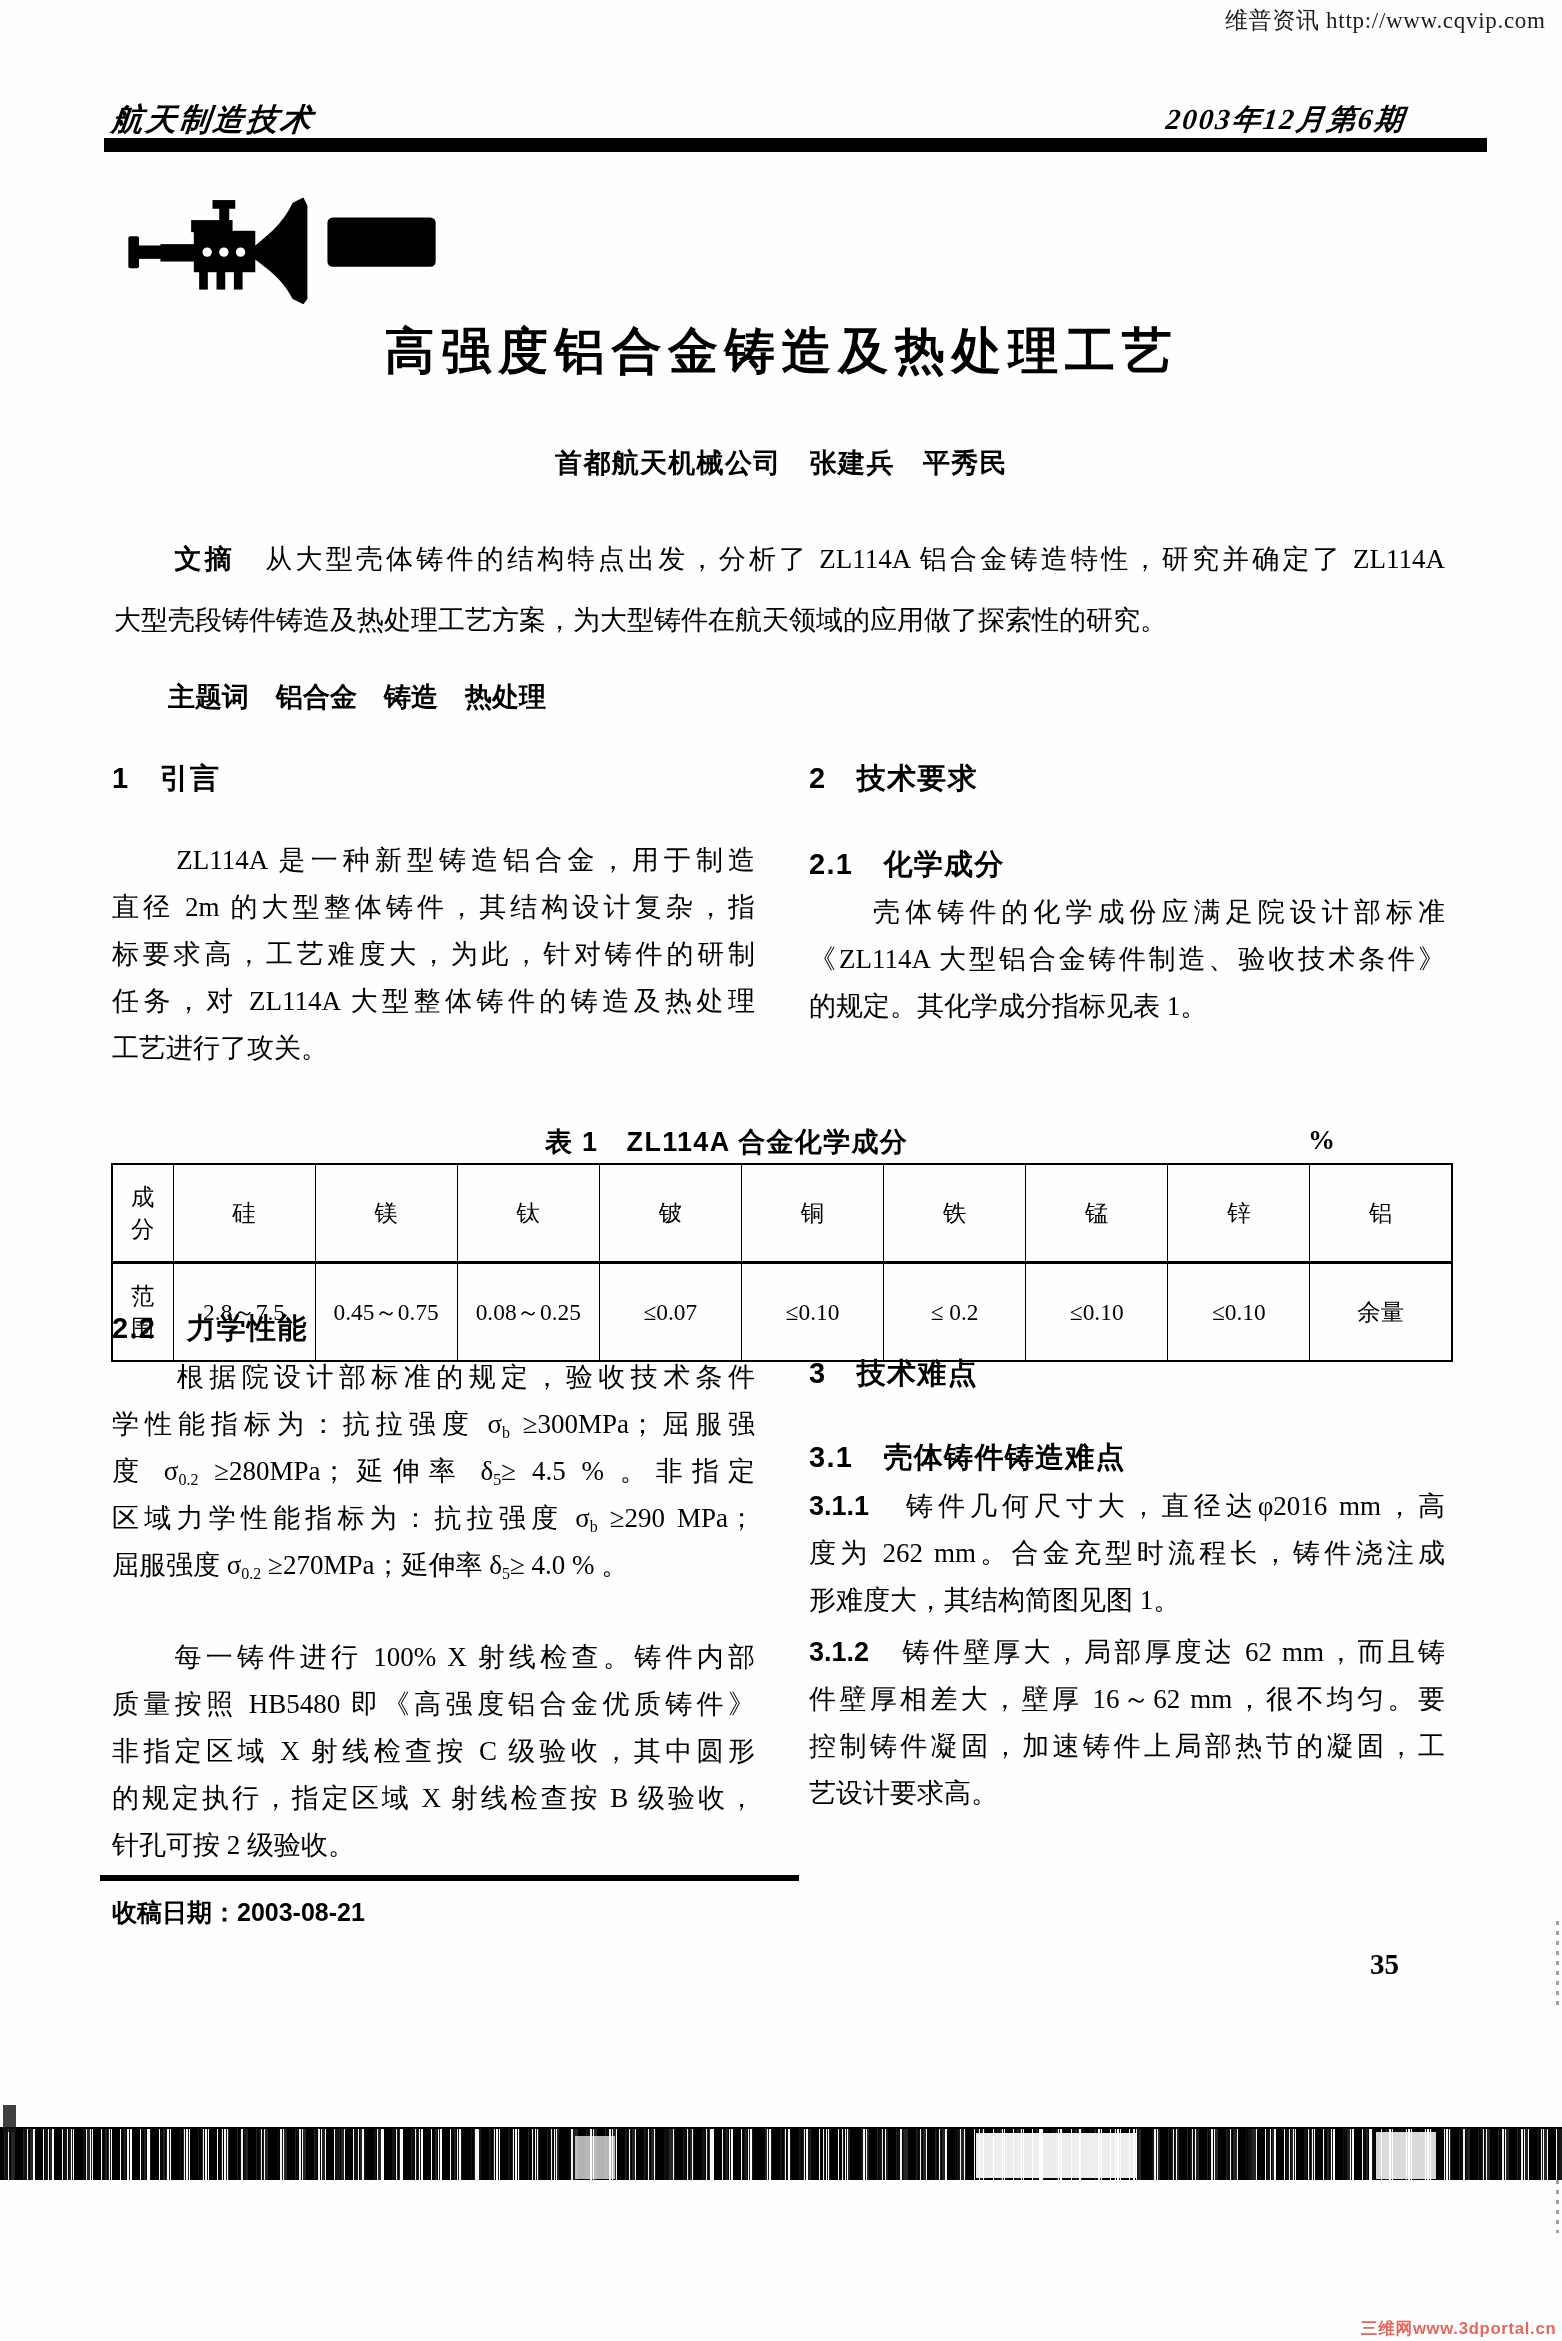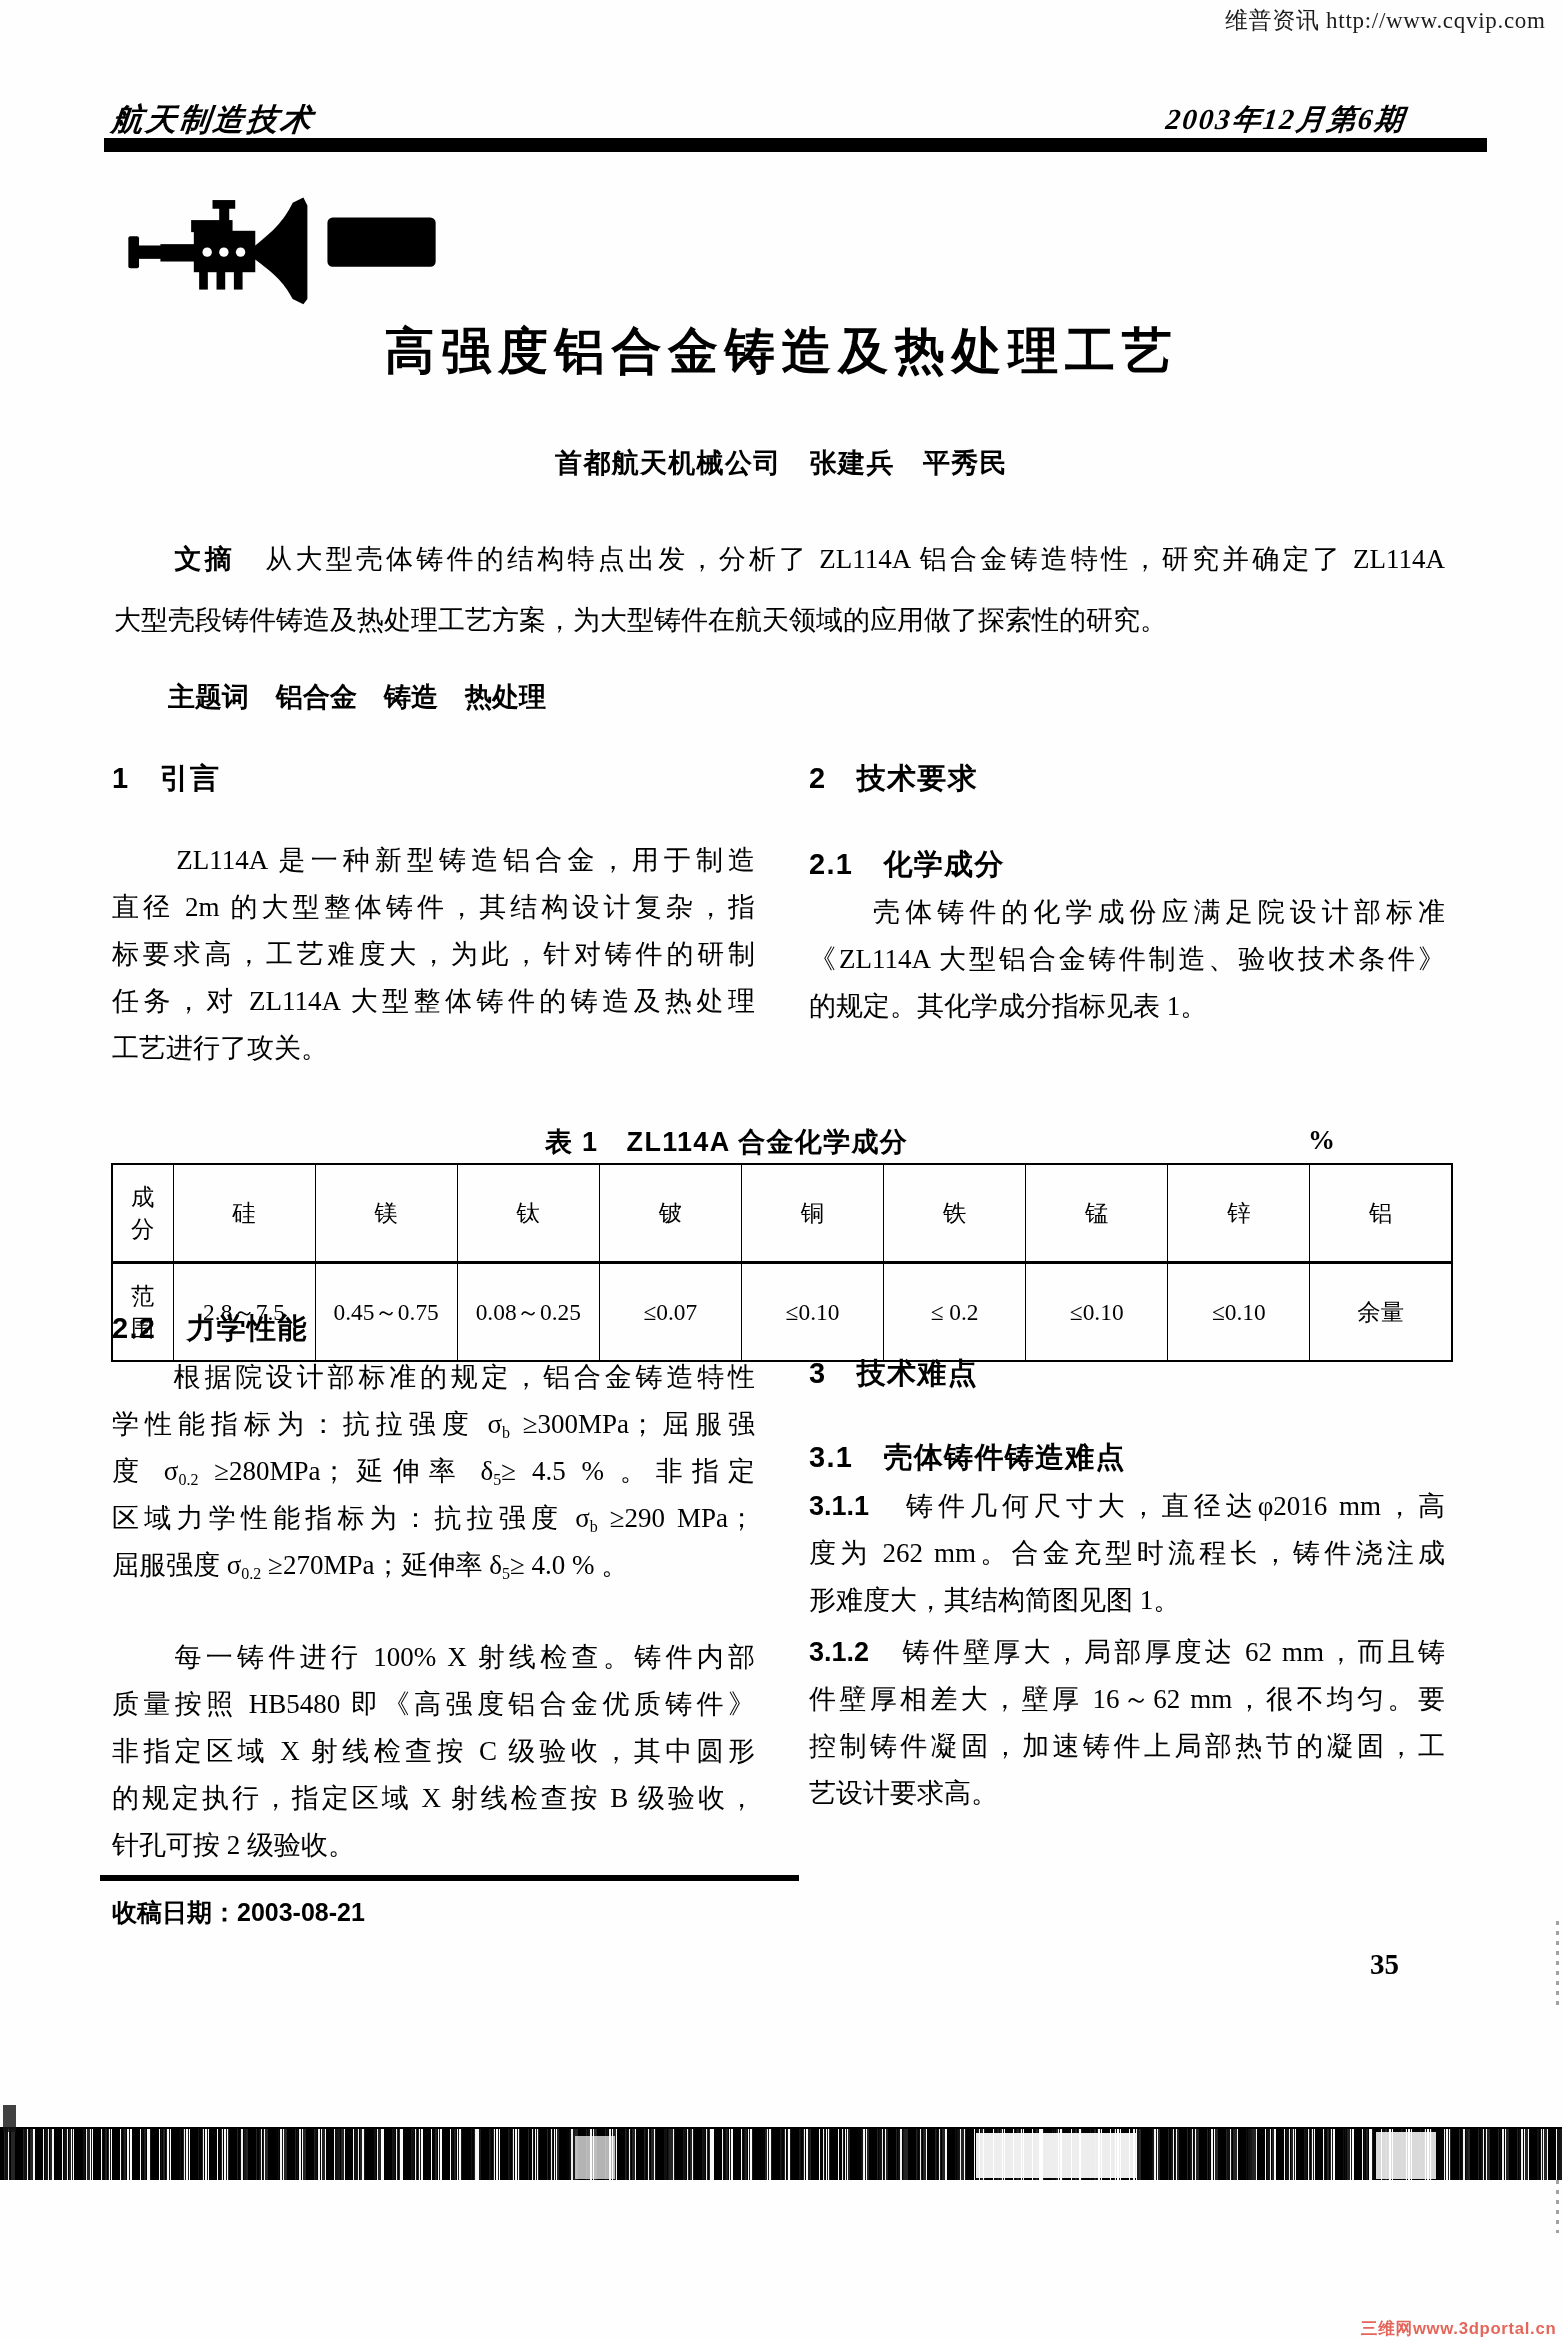--- a/index.html
+++ b/index.html
@@ -171,21 +171,21 @@
       <td>≤ 0.2</td>
       <td>≤0.10</td>
       <td>≤0.10</td>
       <td>余量</td>
     </tr>
   </tbody>
     </table>
 
   <div class="abs colL h" style="top:1310px">2.2　力学性能</div>
   <div class="abs colL para" style="top:1354px">
-      <div class="tline"><span>　　根据院设计部标准的规定，铝合金铸造特性</span></div>
+      <div class="tline"><span>　　根据院设计部标准的规定，验收技术条件</span></div>
       <div class="tline"><span>学性能指标为：抗拉强度 σ</span><sub>b</sub><span> ≥300MPa；屈服强</span></div>
       <div class="tline"><span>度 σ</span><sub>0.2</sub><span> ≥280MPa；延伸率 δ</span><sub>5</sub><span>≥ 4.5 % 。非指定</span></div>
       <div class="tline"><span>区域力学性能指标为：抗拉强度 σ</span><sub>b</sub><span> ≥290 MPa；</span></div>
       <div class="tline"><span>屈服强度 σ</span><sub>0.2</sub><span> ≥270MPa；延伸率 δ</span><sub>5</sub><span>≥ 4.0 % 。</span></div>
     </div>
   <div class="abs colL para" style="top:1634px">
       <div class="tline"><span>　　每一铸件进行 100% X 射线检查。铸件内部</span></div>
       <div class="tline"><span>质量按照 HB5480 即《高强度铝合金优质铸件》</span></div>
       <div class="tline"><span>非指定区域 X 射线检查按 C 级验收，其中圆形</span></div>
       <div class="tline"><span>的规定执行，指定区域 X 射线检查按 B 级验收，</span></div>

